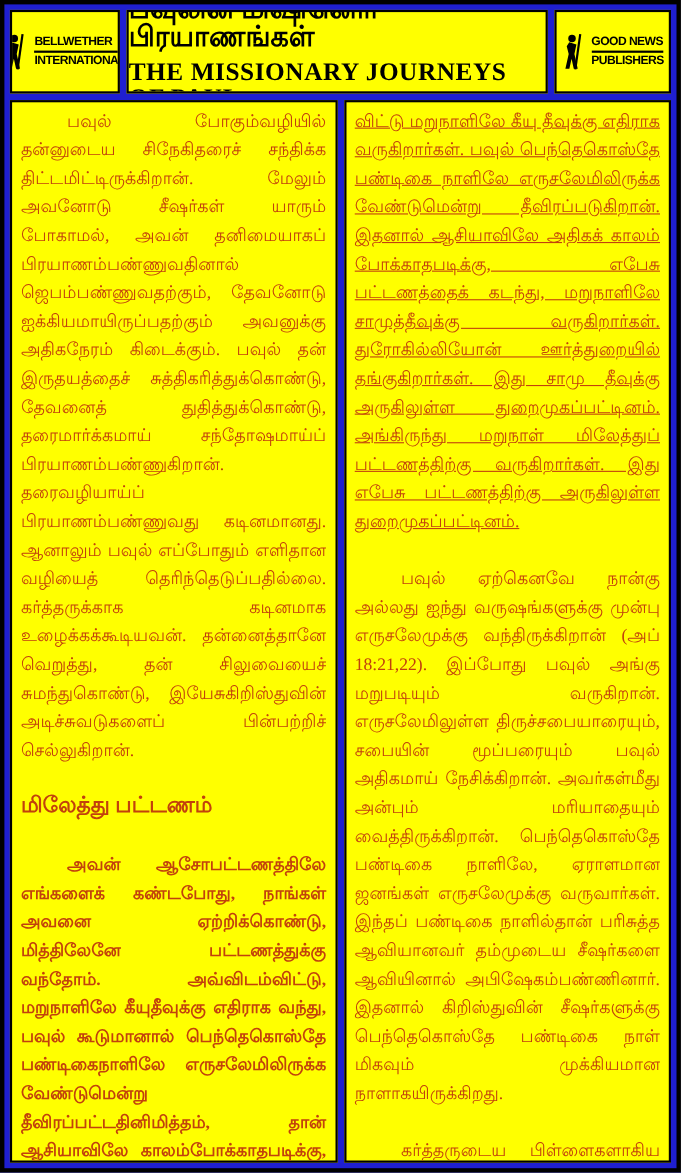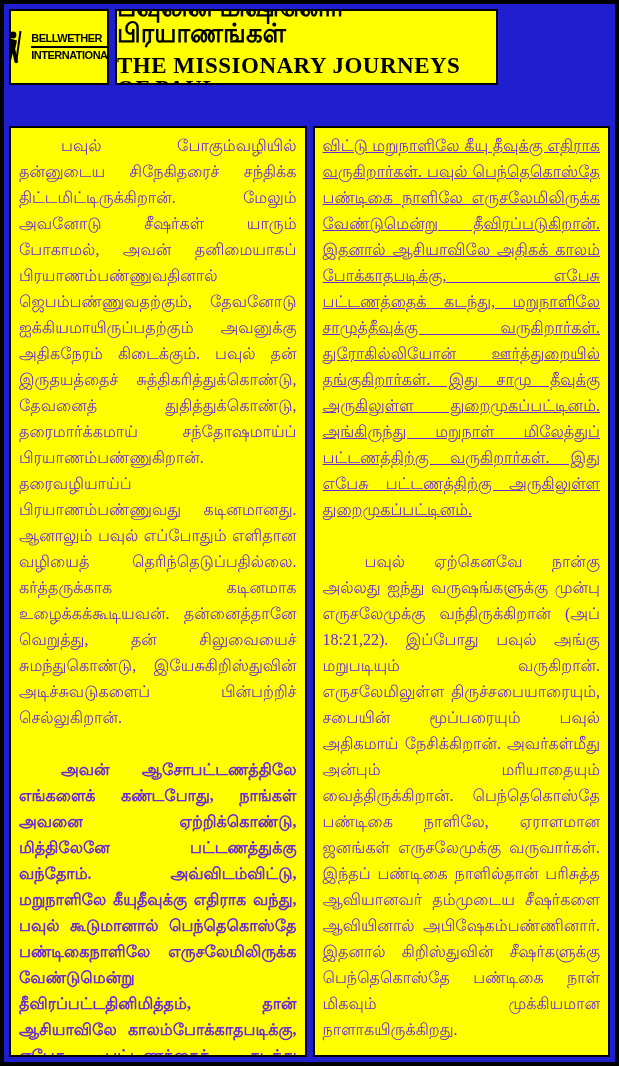--- a/index.html
+++ b/index.html
@@ -40,21 +40,21 @@
     font-weight:bold; font-size:11px; letter-spacing:-0.5px; white-space:nowrap;
     padding-top:1px;
   }
   .title-cell { display:flex; flex-direction:column; align-items:center; justify-content:center; gap:7px; }
   .title-tamil { font-weight:bold; font-size:26px; line-height:1; color:#000; }
   .title-english {
     font-family:"Liberation Serif","DejaVu Serif",serif;
     font-weight:bold; font-size:23px; line-height:1; color:#000; letter-spacing:0.5px;
   }
   
-  .text-cell { padding:5px 8px 20px 8px; color:#6d28d9;margin-top:35px; }
+  .text-cell { padding:5px 8px 20px 8px; color:#c2410c; }
   .text-cell p {
     margin:0 0 26px 0; font-size:16px; line-height:26px;
     text-align:justify; text-indent:42px;
   }
   .text-cell p.no-indent { text-indent:0;text-decoration:underline; }
   .text-cell p.bold { font-weight:bold; }
   .text-cell h2 {
     margin:20px 0 32px 0; font-size:20px; font-weight:bold;
     text-align:left; text-indent:0; line-height:1;
   }
@@ -79,27 +79,41 @@
           <span class="logo-line1">BELLWETHER</span>
           <span class="logo-line2">INTERNATIONAL</span>
         </span>
       </div>
 
       <div class="cell title-cell">
         <div class="title-tamil">பவுலின் மிஷினெரி பிரயாணங்கள்</div>
         <div class="title-english">THE MISSIONARY JOURNEYS OF PAUL</div>
       </div>
 
+      <div class="cell logo-cell">
+        <span class="logo-fig">
+          <svg viewBox="0 0 22 34" xmlns="http://www.w3.org/2000/svg">
+            <line x1="16.5" y1="1" x2="12" y2="33" stroke="#000" stroke-width="2"></line>
+            <circle cx="9" cy="5" r="3.4" fill="#000"></circle>
+            <path d="M6.5 8.5 L13 10.5 L11.2 19 L14.2 32.5 L10.6 32.5 L8.6 23.5 L6.6 32.5 L3 32.5 L6 19 L4.2 12 Z" fill="#000"></path>
+          </svg>
+        </span>
+        <span class="logo-text">
+          <span class="logo-line1">GOOD NEWS</span>
+          <span class="logo-line2">PUBLISHERS</span>
+        </span>
+      </div>
 
     </div>
 
     <div class="body-row">
 
       <div class="cell text-cell">
         <p>பவுல் போகும்வழியில் தன்னுடைய சிநேகிதரைச் சந்திக்க திட்டமிட்டிருக்கிறான். மேலும் அவனோடு சீஷர்கள் யாரும் போகாமல், அவன் தனிமையாகப் பிரயாணம்பண்ணுவதினால் ஜெபம்பண்ணுவதற்கும், தேவனோடு ஐக்கியமாயிருப்பதற்கும் அவனுக்கு அதிகநேரம் கிடைக்கும். பவுல் தன் இருதயத்தைச் சுத்திகரித்துக்கொண்டு, தேவனைத் துதித்துக்கொண்டு, தரைமார்க்கமாய் சந்தோஷமாய்ப் பிரயாணம்பண்ணுகிறான். தரைவழியாய்ப் பிரயாணம்பண்ணுவது கடினமானது. ஆனாலும் பவுல் எப்போதும் எளிதான வழியைத் தெரிந்தெடுப்பதில்லை. கர்த்தருக்காக கடினமாக உழைக்கக்கூடியவன். தன்னைத்தானே வெறுத்து, தன் சிலுவையைச் சுமந்துகொண்டு, இயேசுகிறிஸ்துவின் அடிச்சுவடுகளைப் பின்பற்றிச் செல்லுகிறான்.</p>
+        <h2>மிலேத்து பட்டணம்</h2>
         <p class="bold">அவன் ஆசோபட்டணத்திலே எங்களைக் கண்டபோது, நாங்கள் அவனை ஏற்றிக்கொண்டு, மித்திலேனே பட்டணத்துக்கு வந்தோம். அவ்விடம்விட்டு, மறுநாளிலே கீயுதீவுக்கு எதிராக வந்து, பவுல் கூடுமானால் பெந்தெகொஸ்தே பண்டிகைநாளிலே எருசலேமிலிருக்க வேண்டுமென்று தீவிரப்பட்டதினிமித்தம், தான் ஆசியாவிலே காலம்போக்காதபடிக்கு, எபேசு பட்டணத்தைக் கடந்து போகவேண்டுமென்று தீர்மானித்ததினால், மறுநாளிலே சாமுதீவு பிடித்து, துரோகில்லியோன் ஊர்த்துறையிலே தங்கி, மறுநாள் மிலேத்துபட்டணத்துக்கு வந்தோம் (அப் 20:14-16).</p>
 
       </div>
 
       <div class="cell text-cell">
         <p class="no-indent">விட்டு மறுநாளிலே கீயு தீவுக்கு எதிராக வருகிறார்கள். பவுல் பெந்தெகொஸ்தே பண்டிகை நாளிலே எருசலேமிலிருக்க வேண்டுமென்று தீவிரப்படுகிறான். இதனால் ஆசியாவிலே அதிகக் காலம் போக்காதபடிக்கு, எபேசு பட்டணத்தைக் கடந்து, மறுநாளிலே சாமுத்தீவுக்கு வருகிறார்கள். துரோகில்லியோன் ஊர்த்துறையில் தங்குகிறார்கள். இது சாமு தீவுக்கு அருகிலுள்ள துறைமுகப்பட்டினம். அங்கிருந்து மறுநாள் மிலேத்துப் பட்டணத்திற்கு வருகிறார்கள். இது எபேசு பட்டணத்திற்கு அருகிலுள்ள துறைமுகப்பட்டினம்.</p>
         <p>பவுல் ஏற்கெனவே நான்கு அல்லது ஐந்து வருஷங்களுக்கு முன்பு எருசலேமுக்கு வந்திருக்கிறான் (அப் 18:21,22). இப்போது பவுல் அங்கு மறுபடியும் வருகிறான். எருசலேமிலுள்ள திருச்சபையாரையும், சபையின் மூப்பரையும் பவுல் அதிகமாய் நேசிக்கிறான். அவர்கள்மீது அன்பும் மரியாதையும் வைத்திருக்கிறான். பெந்தெகொஸ்தே பண்டிகை நாளிலே, ஏராளமான ஜனங்கள் எருசலேமுக்கு வருவார்கள். இந்தப் பண்டிகை நாளில்தான் பரிசுத்த ஆவியானவர் தம்முடைய சீஷர்களை ஆவியினால் அபிஷேகம்பண்ணினார். இதனால் கிறிஸ்துவின் சீஷர்களுக்கு பெந்தெகொஸ்தே பண்டிகை நாள் மிகவும் முக்கியமான நாளாகயிருக்கிறது.</p>
         <p>கர்த்தருடைய பிள்ளைகளாகிய நமக்கு பல வேலைகள் இருக்கலாம். நாம் ஓய்வேயில்லாமல் ஊழியம் செய்துகொண்டிருக்கலாம். இவற்றிற்கு மத்தியிலும் நம்முடைய சிநேகிதரைச் சந்தித்து, அவர்களோடு ஐக்கியமாகயிருக்க நாடவேண்டும். ஊழியம் தடைபடக்கூடாது. அதே வேளையில் சிநேகிதரையும் புறக்கணித்துவிடக்கூடாது. பவுல் எருசலேமுக்குப் பொழுதுபோக்குவதற்காகப் போகவில்லை. அங்கு போய் தன்னுடைய சிநேகிதரைச் சந்தித்து, ஆவிக்குரிய காரியங்களையும், ஊழியக்காரியங்களையும் அவர்களோடு பகிர்ந்துகொள்வதற்காகப் போகிறான்.</p>
       </div>
 

